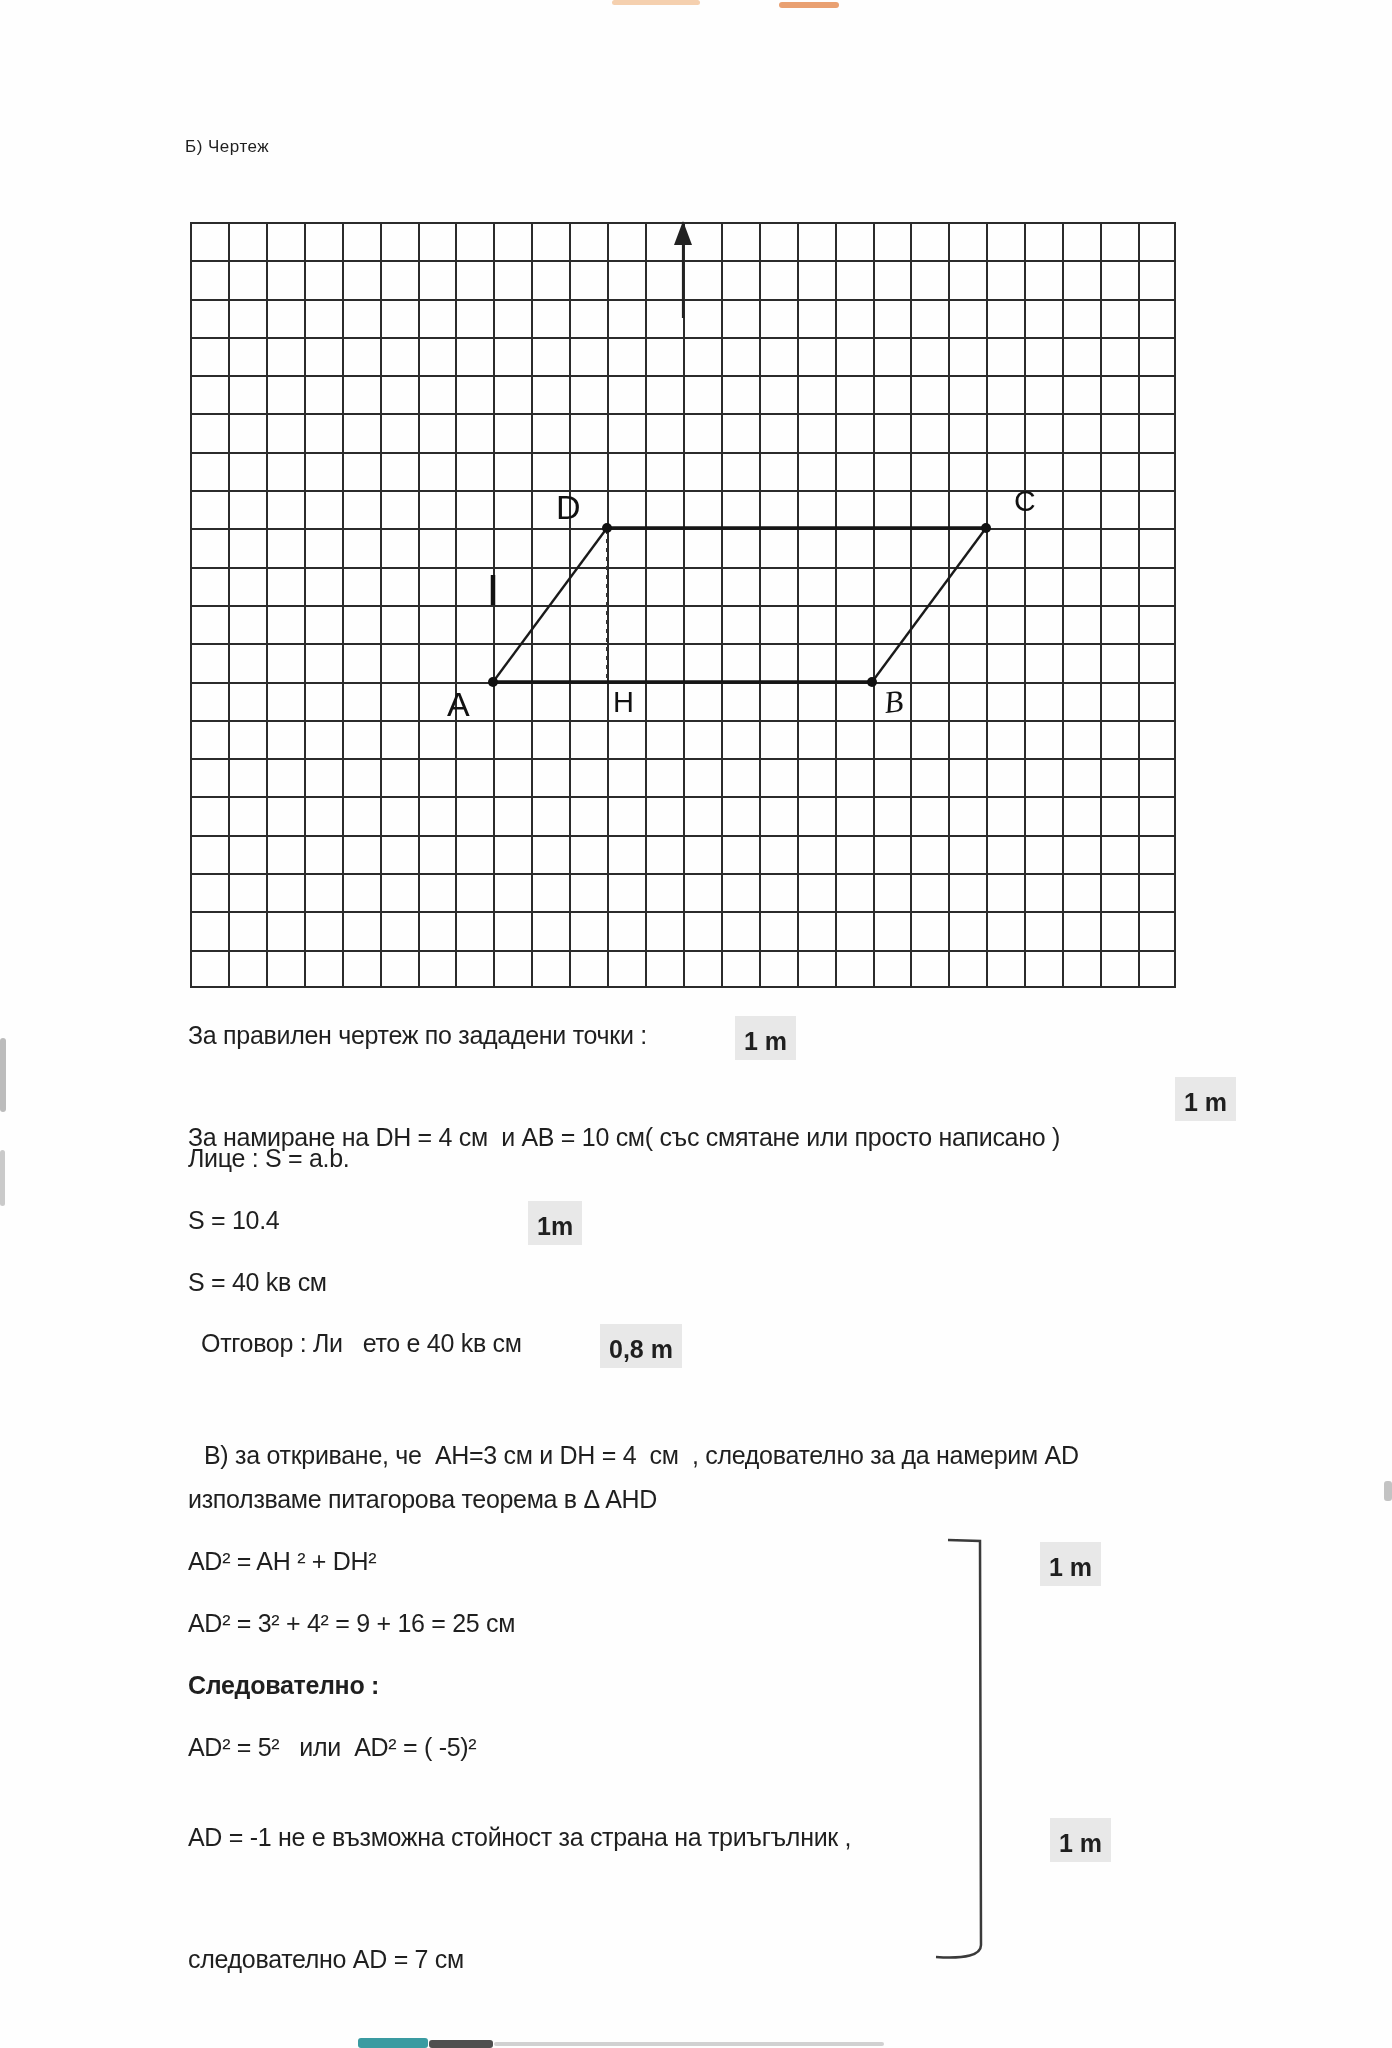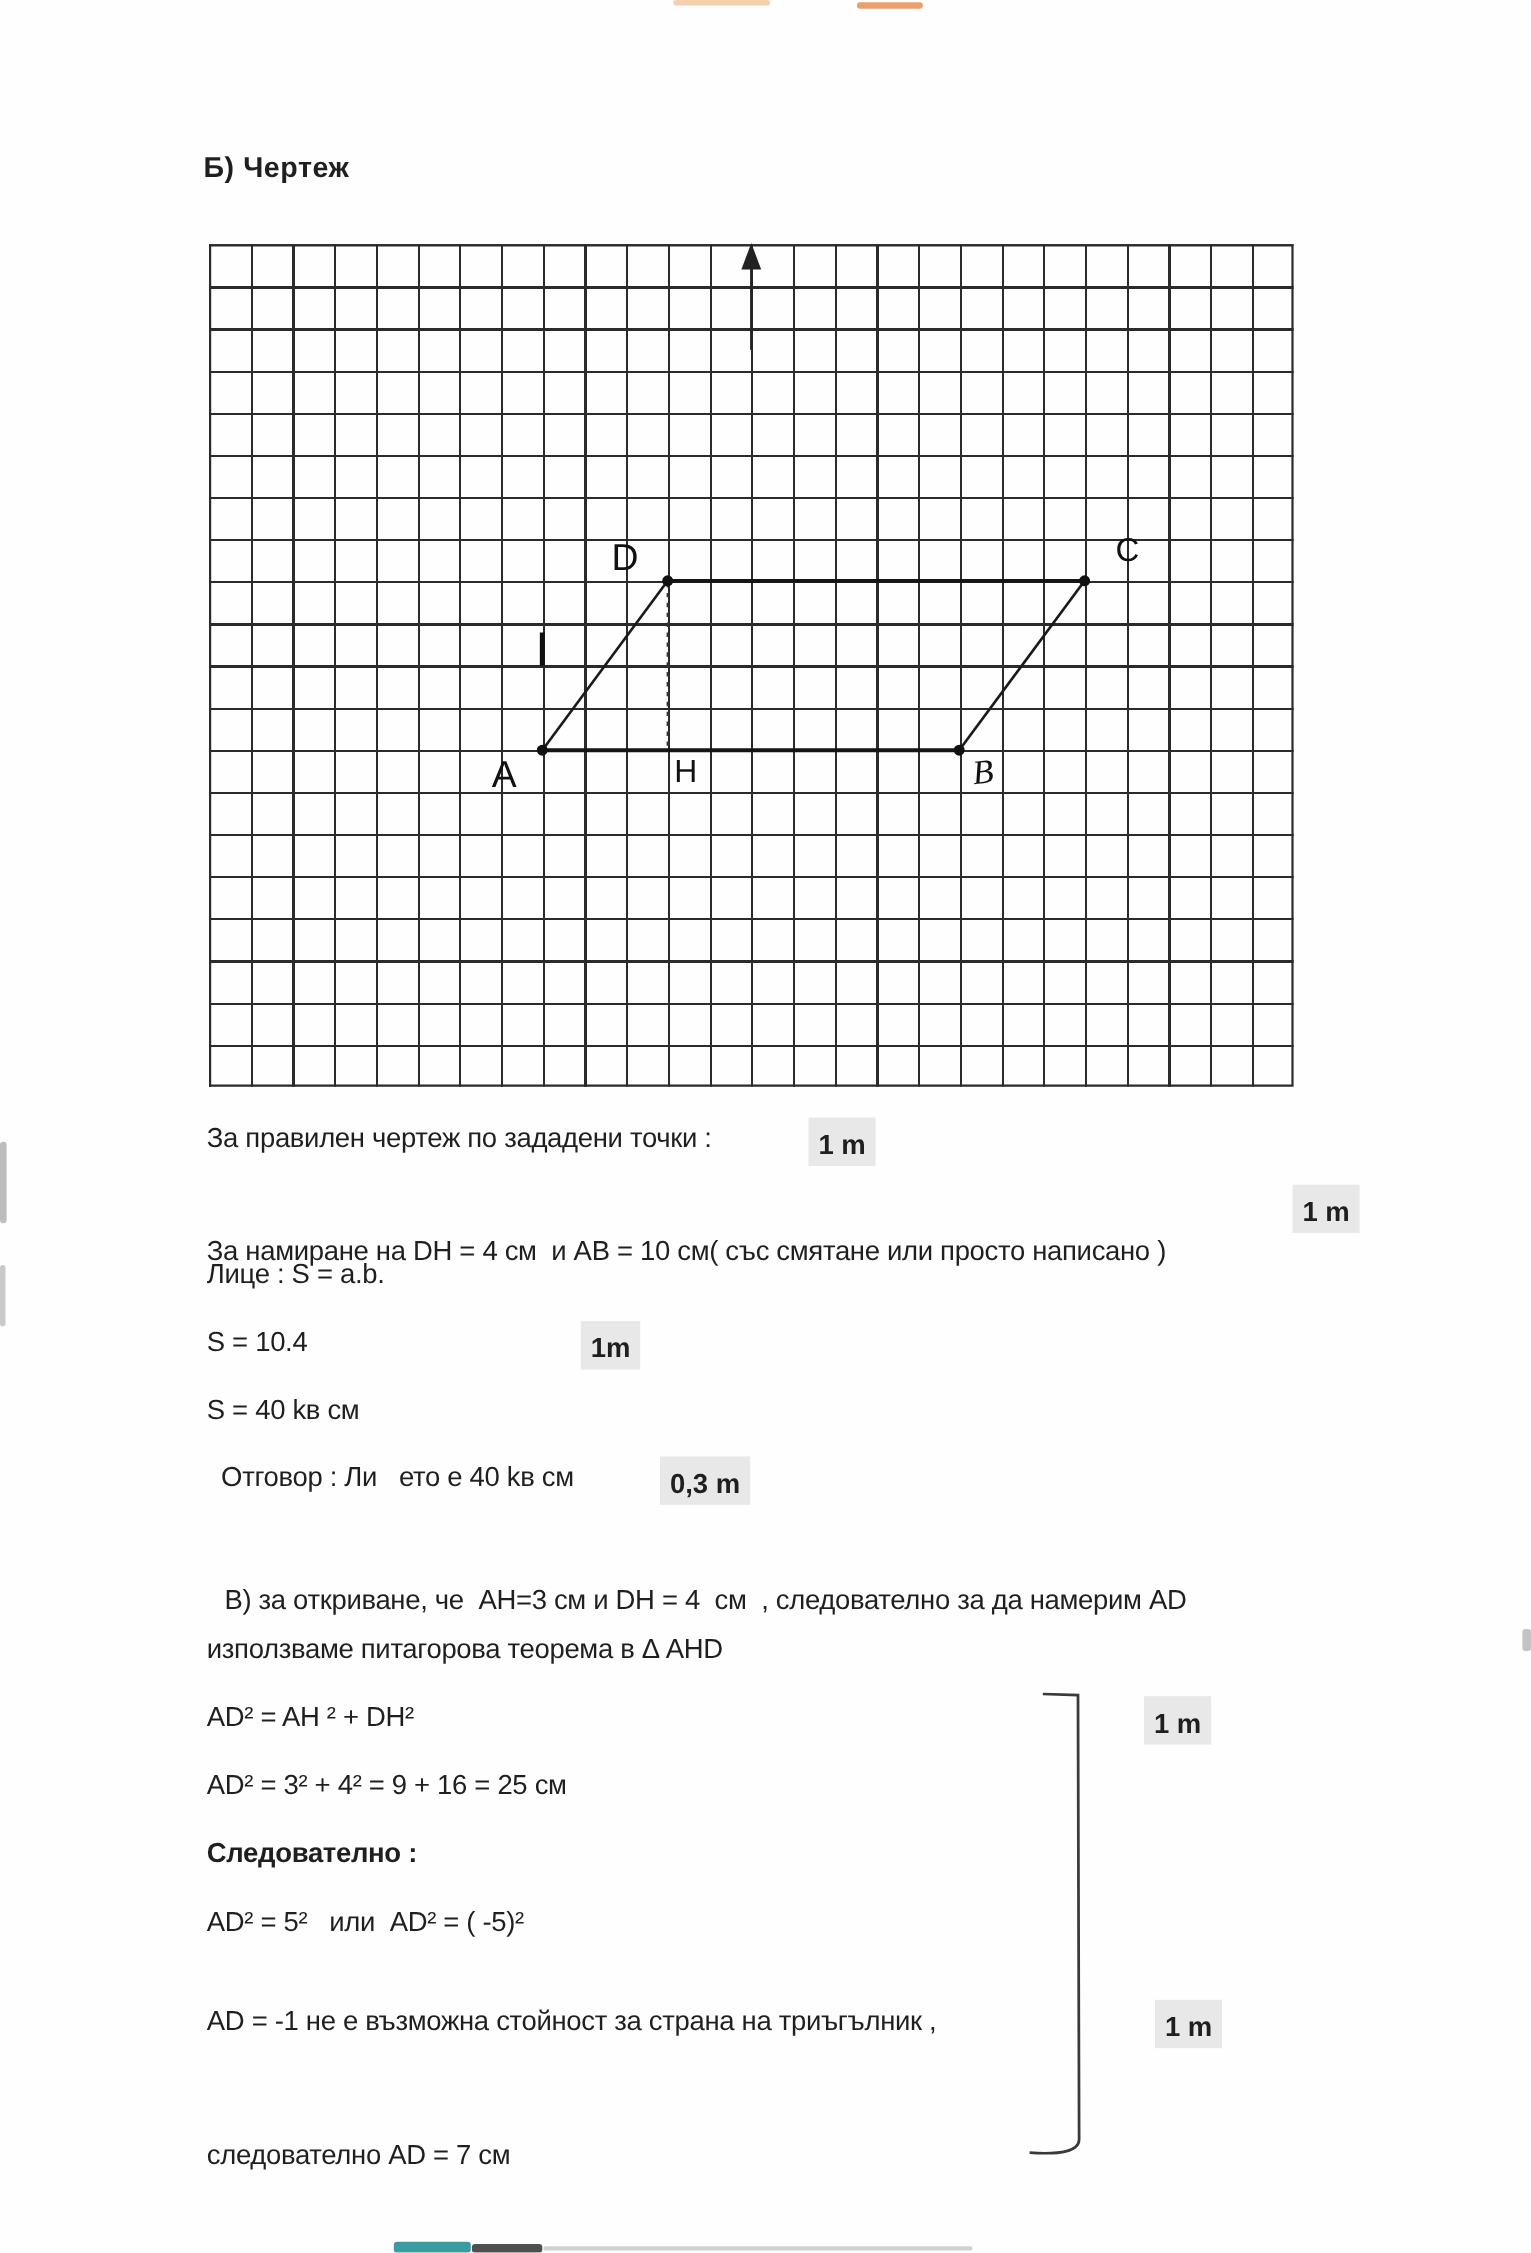--- a/index.html
+++ b/index.html
@@ -1,18 +1,18 @@
 <!DOCTYPE html>
 <html><head>
 <meta charset="utf-8">
 <style>
   html,body{margin:0;padding:0;background:#ffffff;}
   .page{position:relative;width:1392px;height:2048px;background:#fefefe;overflow:hidden;
         font-family:"Liberation Sans",sans-serif;color:#1f1f1f;}
-  .title{position:absolute;left:185px;top:137px;font-size:26px;font-weight:bold;letter-spacing:.5px;white-space:pre;}
+  .title{position:absolute;left:185px;top:137px;font-size:17px;font-weight:normal;letter-spacing:.5px;white-space:pre;}
   .grid{position:absolute;left:190px;top:222px;width:986px;height:766px;
         background-image:
           repeating-linear-gradient(90deg,#2b2b2b 0,#2b2b2b 2px,transparent 2px,transparent 37.92px),
           repeating-linear-gradient(180deg,#2b2b2b 0,#2b2b2b 2px,transparent 2px,transparent 38.3px);
         box-shadow:inset 0 0 0 2px #2b2b2b;}
   .overlay{position:absolute;left:0;top:0;width:1392px;height:2048px;pointer-events:none;}
   .ptlabel{position:absolute;font-family:"Liberation Sans",sans-serif;color:#111;line-height:1;}
   .lab-a{left:447px;top:687px;font-size:34px;}
   .lab-b{left:884px;top:686px;font-size:31px;font-family:"Liberation Serif",serif;font-style:italic;transform:rotate(-6deg);}
   .lab-c{left:1014px;top:486px;font-size:30px;}
@@ -86,21 +86,21 @@
   <div class="score" style="left:1175px;top:1077px;">1 m</div>
 
   <div class="t" style="left:188px;top:1143px;">Лице : S = a.b.</div>
 
   <div class="t" style="left:188px;top:1205px;">S = 10.4</div>
   <div class="score" style="left:528px;top:1201px;">1m</div>
 
   <div class="t" style="left:188px;top:1267px;">S = 40 kв см</div>
 
   <div class="t" style="left:188px;top:1328px;margin-left:13px;">Отговор : Ли   ето е 40 kв см</div>
-  <div class="score" style="left:600px;top:1324px;">0,3 m</div>
+  <div class="score" style="left:600px;top:1324px;">0,8 m</div>
 
   <div class="t" style="left:188px;top:1440px;margin-left:16px;">В) за откриване, че  АН=3 см и DH = 4  см  , следователно за да намерим AD</div>
   <div class="t" style="left:188px;top:1484px;">използваме питагорова теорема в Δ AHD</div>
 
   <div class="t" style="left:188px;top:1546px;">AD² = AH ² + DH²</div>
   <div class="score" style="left:1040px;top:1542px;">1 m</div>
 
   <div class="t" style="left:188px;top:1608px;">AD² = 3² + 4² = 9 + 16 = 25 см</div>
 
   <div class="t bold" style="left:188px;top:1670px;">Следователно :</div>

